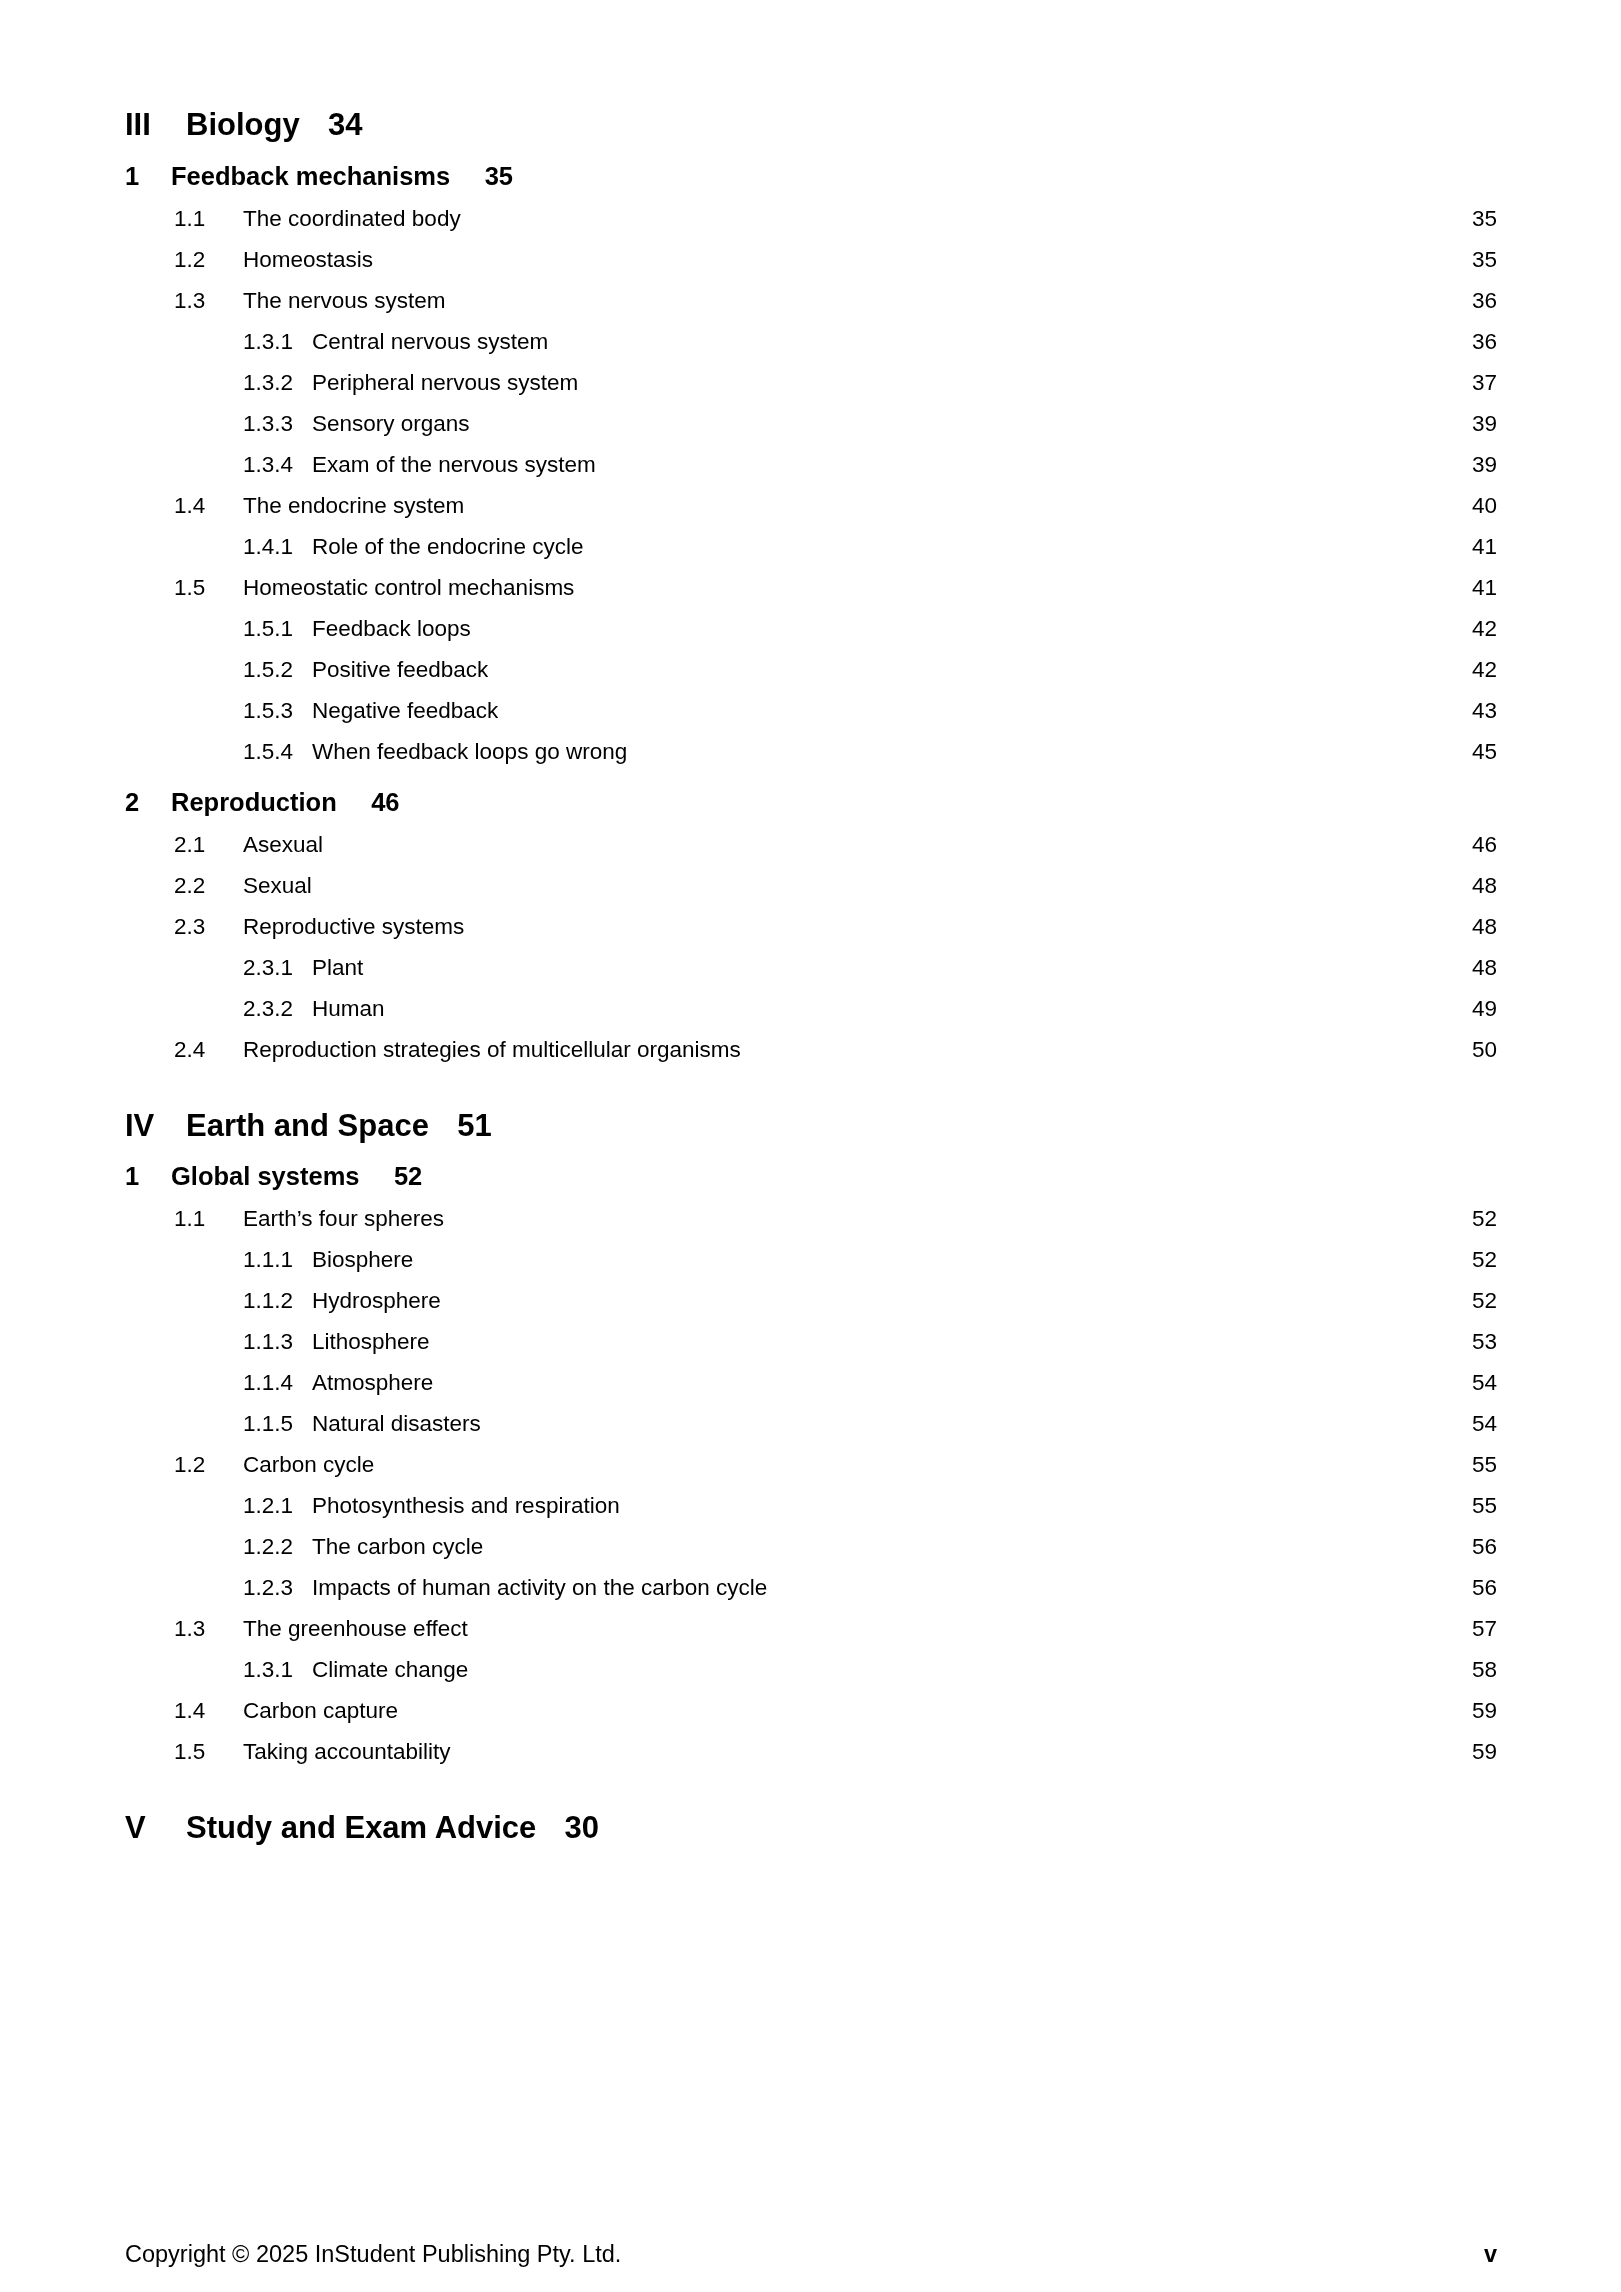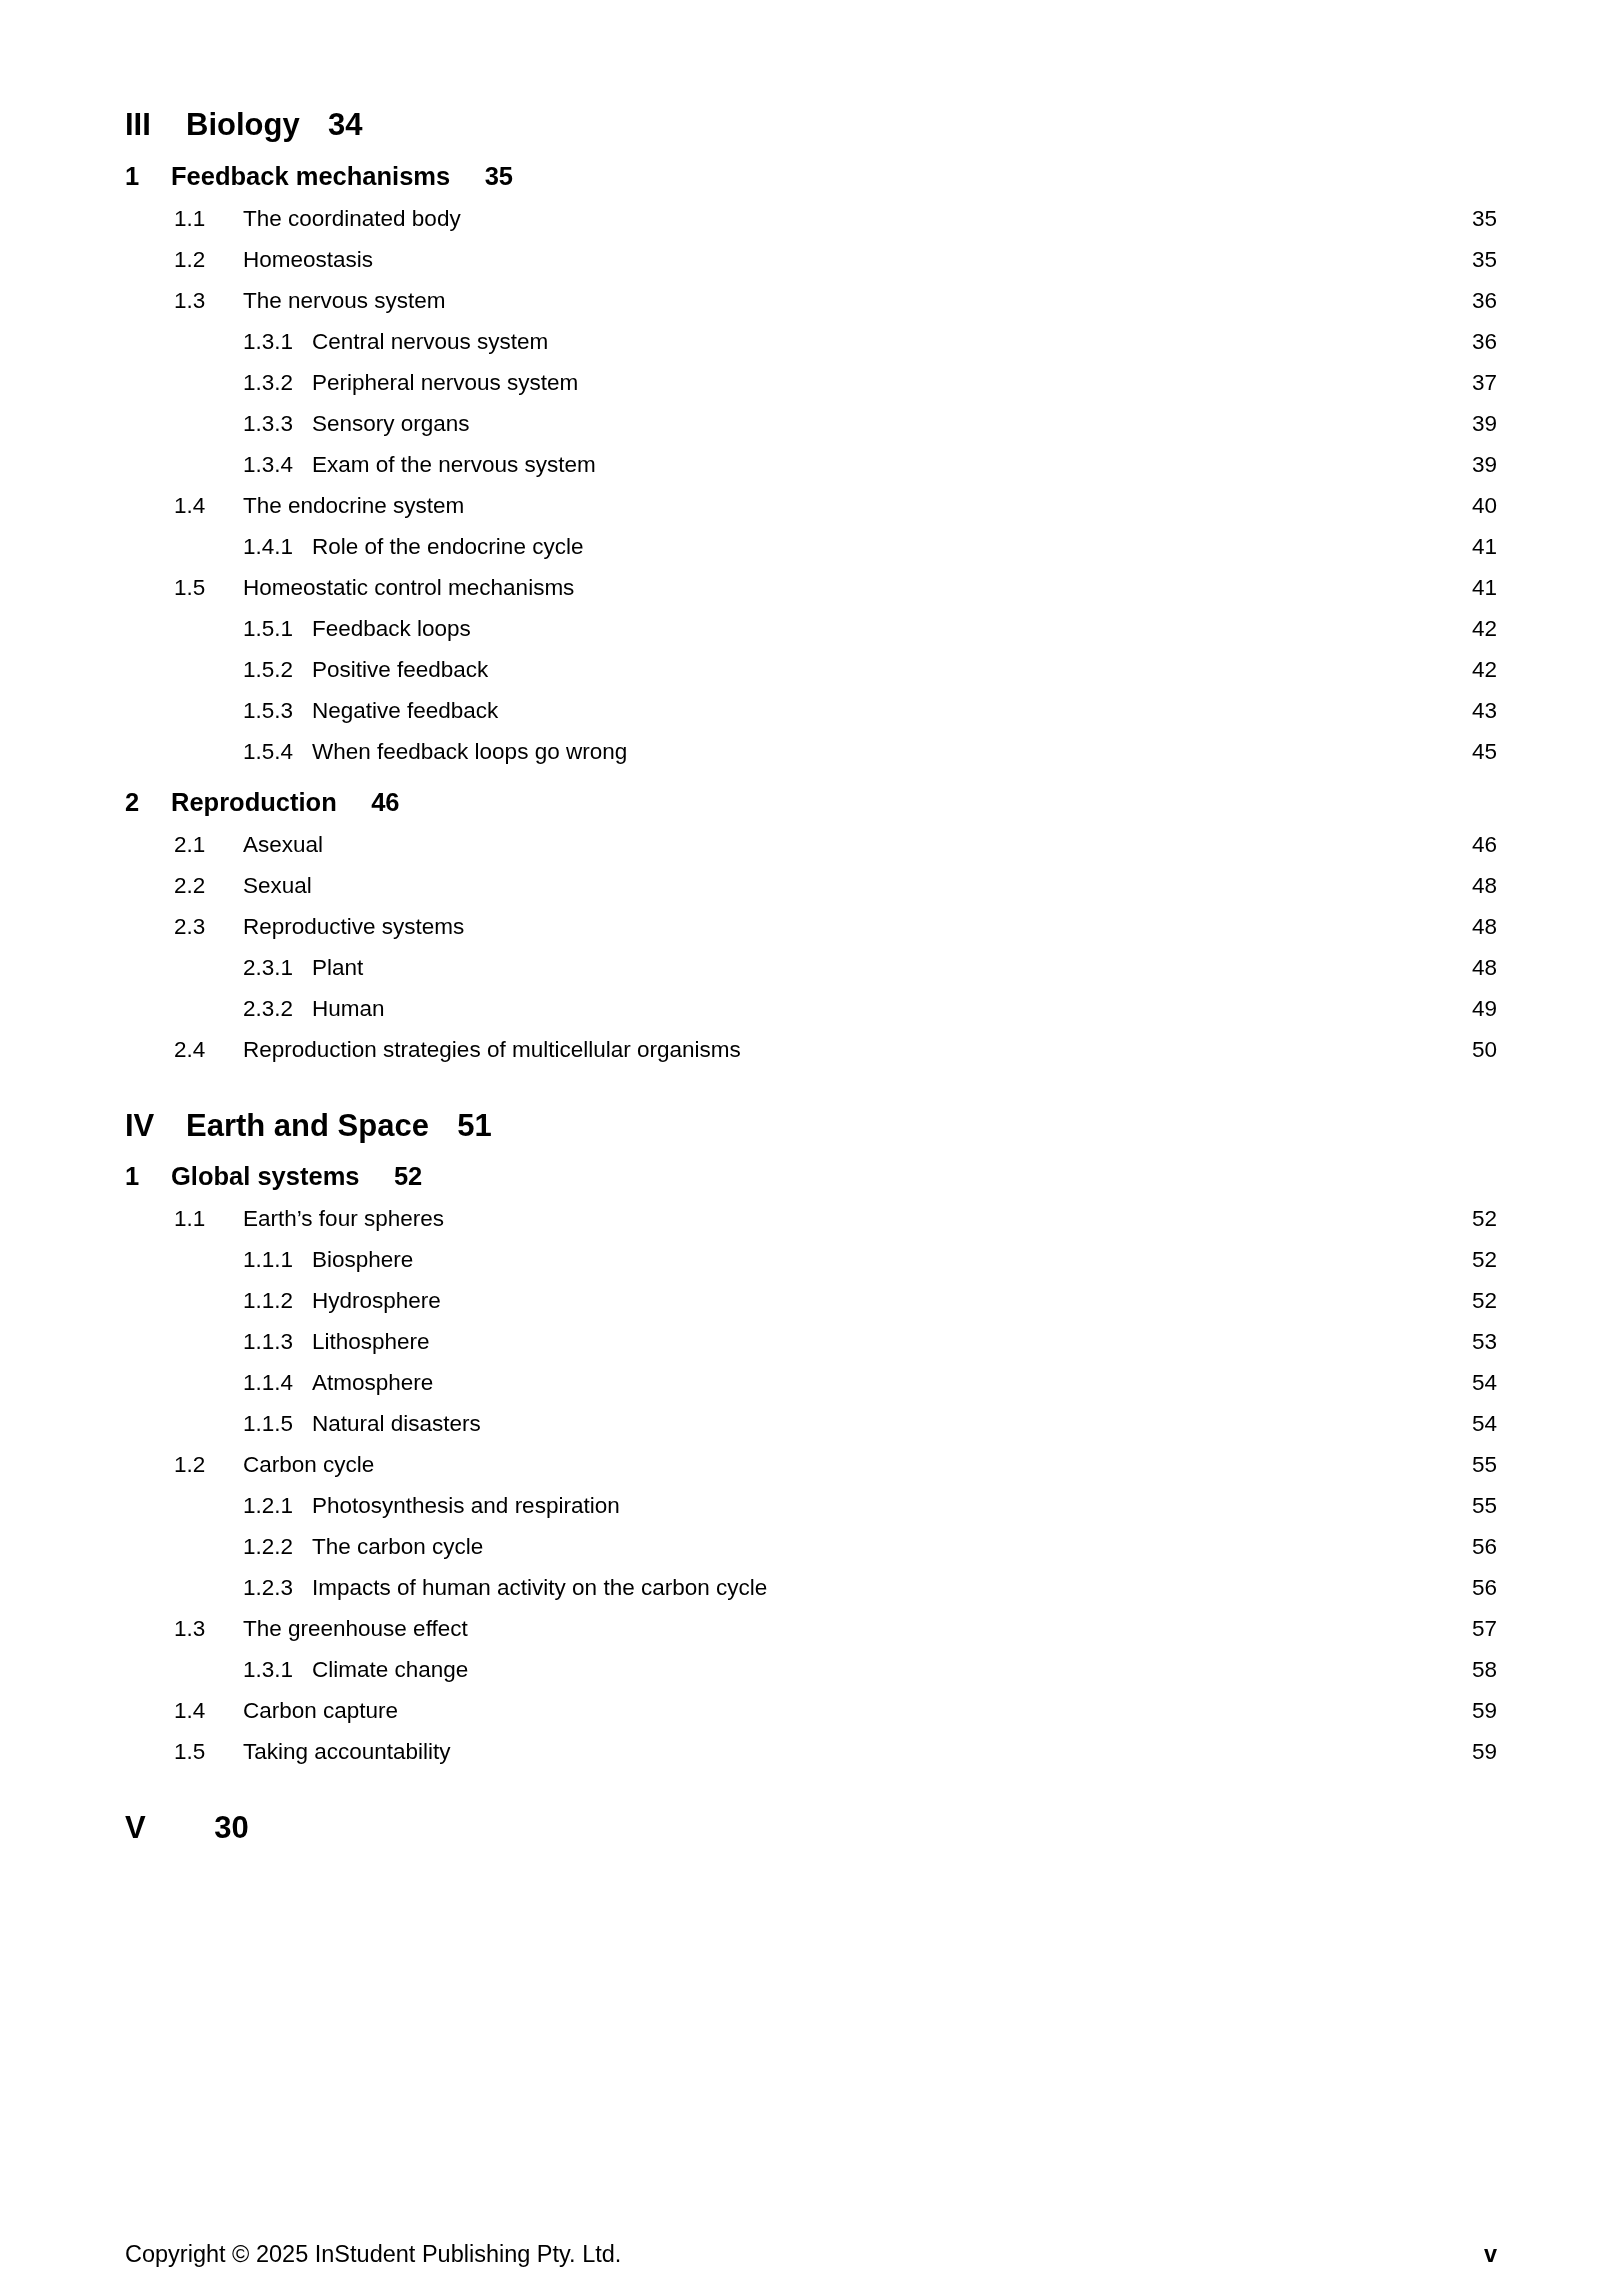--- a/index.html
+++ b/index.html
@@ -300,20 +300,21 @@
         <span class="pg">59</span>
       </div>
       <div class="row section">
         <span class="num">1.5</span>
         <span class="ttl">Taking accountability</span>
         <span class="dots"></span>
         <span class="pg">59</span>
       </div>
       <div class="row part">
         <span class="num">V</span>
+        <span class="ttl">Study and Exam Advice</span>
         <span class="pg">30</span>
       </div>
     </main>
   <footer class="footer">
     <span class="copyright">Copyright © 2025 InStudent Publishing Pty. Ltd.</span>
     <span class="folio">v</span>
   </footer>
 </div>
 
 

